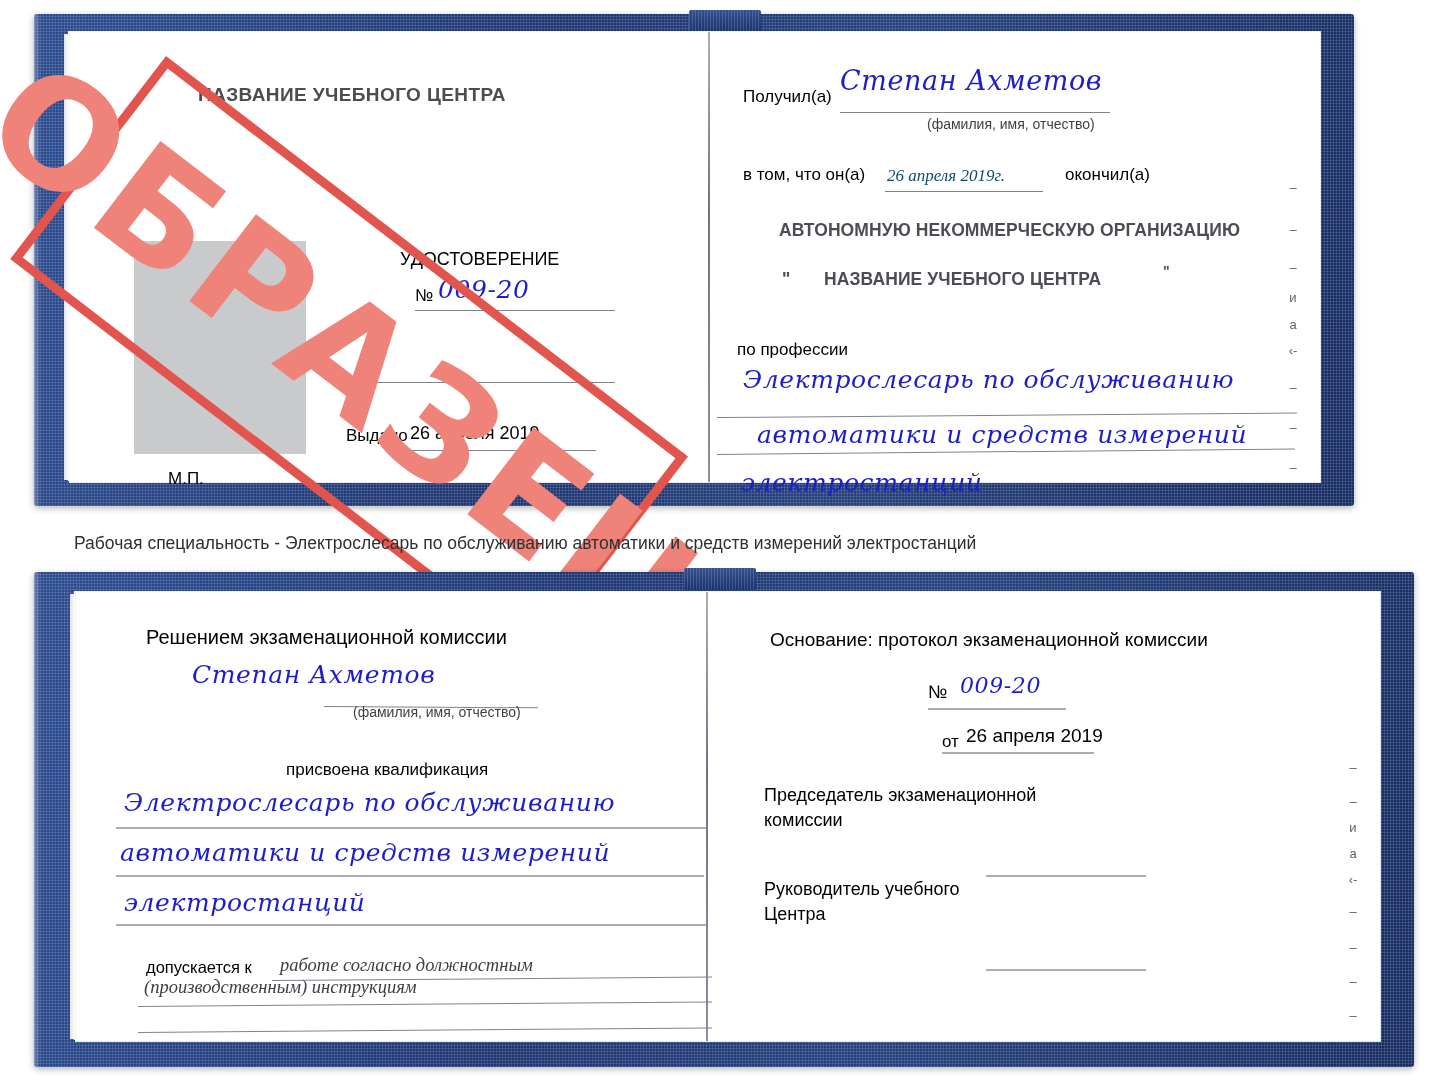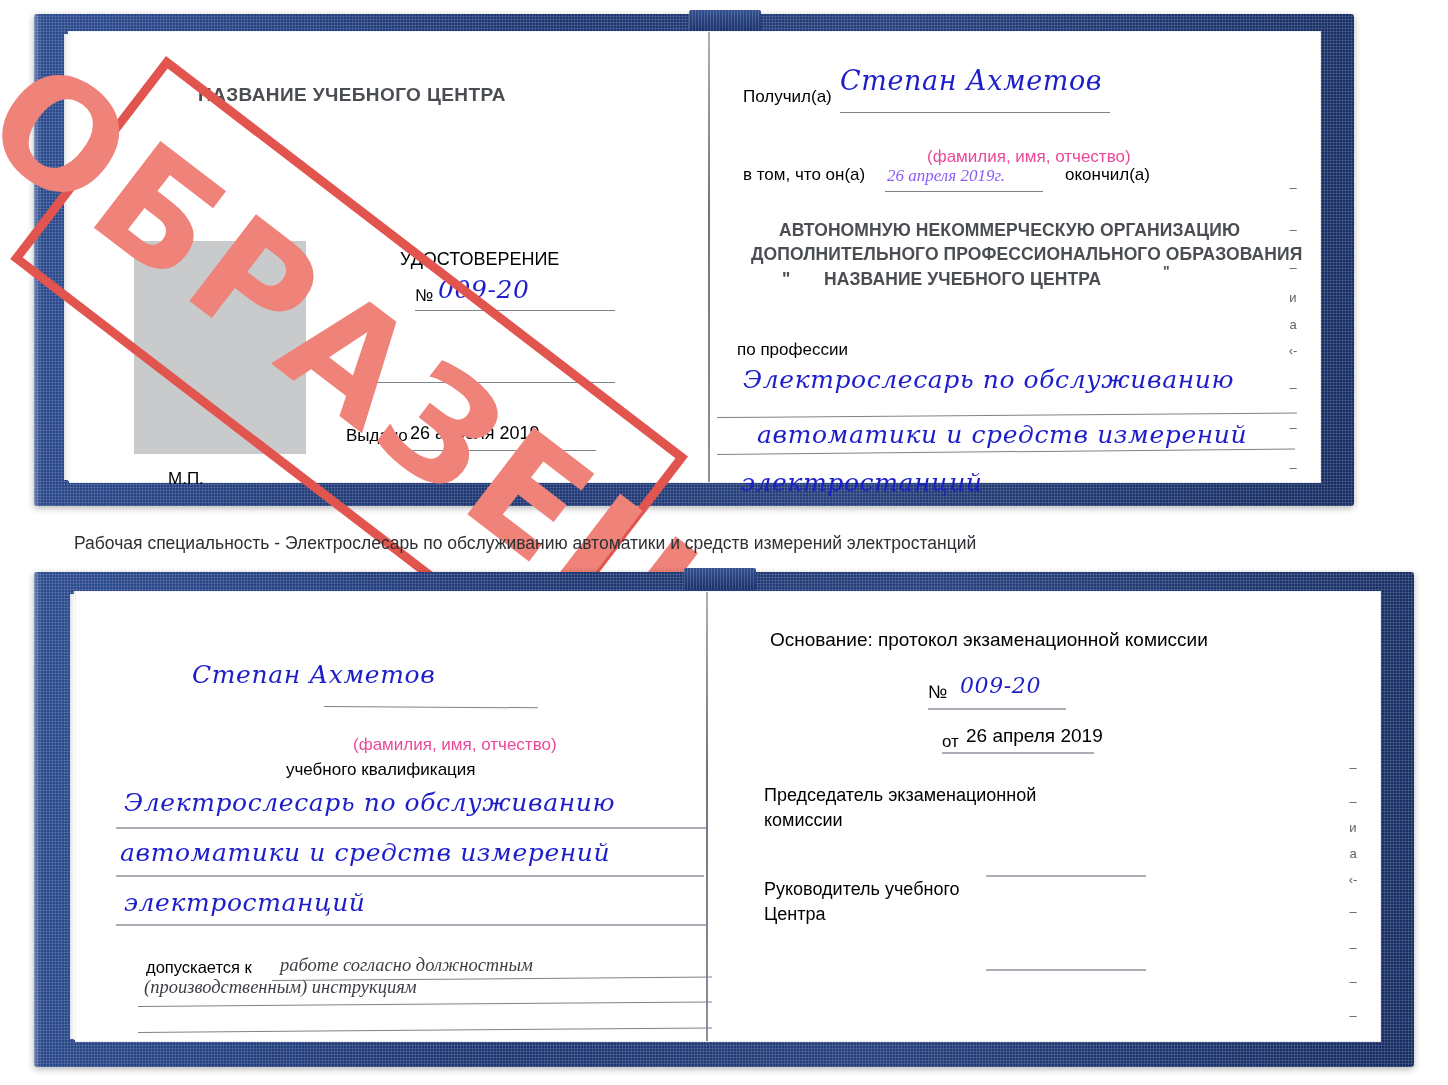--- a/index.html
+++ b/index.html
@@ -68,35 +68,35 @@
   .pg { position: absolute; top: 0; bottom: 0; }
   .pg.left  { left: 0;   width: 50%; }
   .pg.right { right: 0;  width: 50%; }
 
   .t { position: absolute; white-space: pre; color: #3c3f44; }
 
   .center-head {
     font-size: 19px; font-weight: bold; letter-spacing: .4px; color: #4a4d52;
   }
   .lbl      { font-size: 17px; color: #000000; }
-  .lbl-sm   { font-size: 17px; color: #ec4899; margin-top: 31px; }
+  .lbl-sm   { font-size: 14px; color: #404040; }
   .org      { font-size: 17.5px; font-weight: bold; letter-spacing: .1px; color: #4a4d52; }
 
   
   .ink {
     color: #1d1ec9;
     font-family: "DejaVu Serif", serif;
     font-style: italic;
     font-size: 25px;
     letter-spacing: .6px;
   }
   .ink.sm { font-size: 22px; }
   .typed-date {
     font-family: "Liberation Serif", serif; font-style: italic;
-    font-size: 17px; color: #8b5cf6;
+    font-size: 17px; color: #0c4a6e;
   }
   .typed-ital {
     font-family: "Liberation Serif", serif; font-style: italic;
     font-size: 18.5px; color: #3c3f44;
   }
 
   
   .rule {
     position: absolute; height: 1px; background: #7d828b;
   }
@@ -189,21 +189,20 @@
       <div class="t ink" style="left:145px; top:33px; font-size:27px;">Степан Ахметов</div>
       <div class="rule" style="left:145px; top:80px; width:270px;"></div>
       <div class="t lbl-sm" style="left:232px; top:84px;">(фамилия, имя, отчество)</div>
 
       <div class="t lbl" style="left:48px; top:133px;">в том, что он(а)</div>
       <div class="t typed-date" style="left:192px; top:134px;">26 апреля 2019г.</div>
       <div class="rule" style="left:190px; top:159px; width:158px;"></div>
       <div class="t lbl" style="left:370px; top:133px;">окончил(а)</div>
 
       <div class="t org" style="left:84px; top:188px;">АВТОНОМНУЮ НЕКОММЕРЧЕСКУЮ ОРГАНИЗАЦИЮ</div>
-      <div class="t org" style="left:56px; top:212px;">ДОПОЛНИТЕЛЬНОГО ПРОФЕССИОНАЛЬНОГО ОБРАЗОВАНИЯ</div>
       <div class="t org" style="left:87px; top:237px;">"</div>
       <div class="t org" style="left:129px; top:237px;">НАЗВАНИЕ УЧЕБНОГО ЦЕНТРА</div>
       <div class="t org" style="left:468px; top:231px; font-size:14px;">"</div>
 
       <div class="t lbl" style="left:42px; top:308px;">по профессии</div>
 
       <div class="t ink" style="left:48px; top:333px;">Электрослесарь по обслуживанию</div>
       <div class="rule tilt1" style="left:22px; top:385px; width:580px;"></div>
 
       <div class="t ink" style="left:62px; top:388px;">автоматики и средств измерений</div>
@@ -231,26 +230,27 @@
 <div class="book bottom">
 
   <div class="bind-tab" style="left:650px; top:-4px;"></div>
 
   <div class="pages">
     <div class="page-edge"></div>
     <div class="fold" style="left:630px;"></div>
 
     <div class="pg left">
 
+      <div class="t lbl" style="left:70px; top:34px; font-size:20px;">Решением экзаменационной комиссии</div>
 
       <div class="t ink" style="left:116px; top:68px; font-size:25px;">Степан Ахметов</div>
       <div class="rule tilt3" style="left:248px; top:114px; width:214px;"></div>
       <div class="t lbl-sm" style="left:277px; top:112px;">(фамилия, имя, отчество)</div>
 
-      <div class="t lbl" style="left:210px; top:168px;">учебного квалификация</div>
+      <div class="t lbl" style="left:210px; top:168px;">присвоена квалификация</div>
 
       <div class="t ink" style="left:48px; top:196px;">Электрослесарь по обслуживанию</div>
       <div class="rule thick" style="left:40px; top:235px; width:590px;"></div>
 
       <div class="t ink" style="left:44px; top:246px;">автоматики и средств измерений</div>
       <div class="rule thick" style="left:40px; top:283px; width:588px;"></div>
 
       <div class="t ink" style="left:48px; top:296px;">электростанций</div>
       <div class="rule thick" style="left:40px; top:332px; width:590px;"></div>
 

